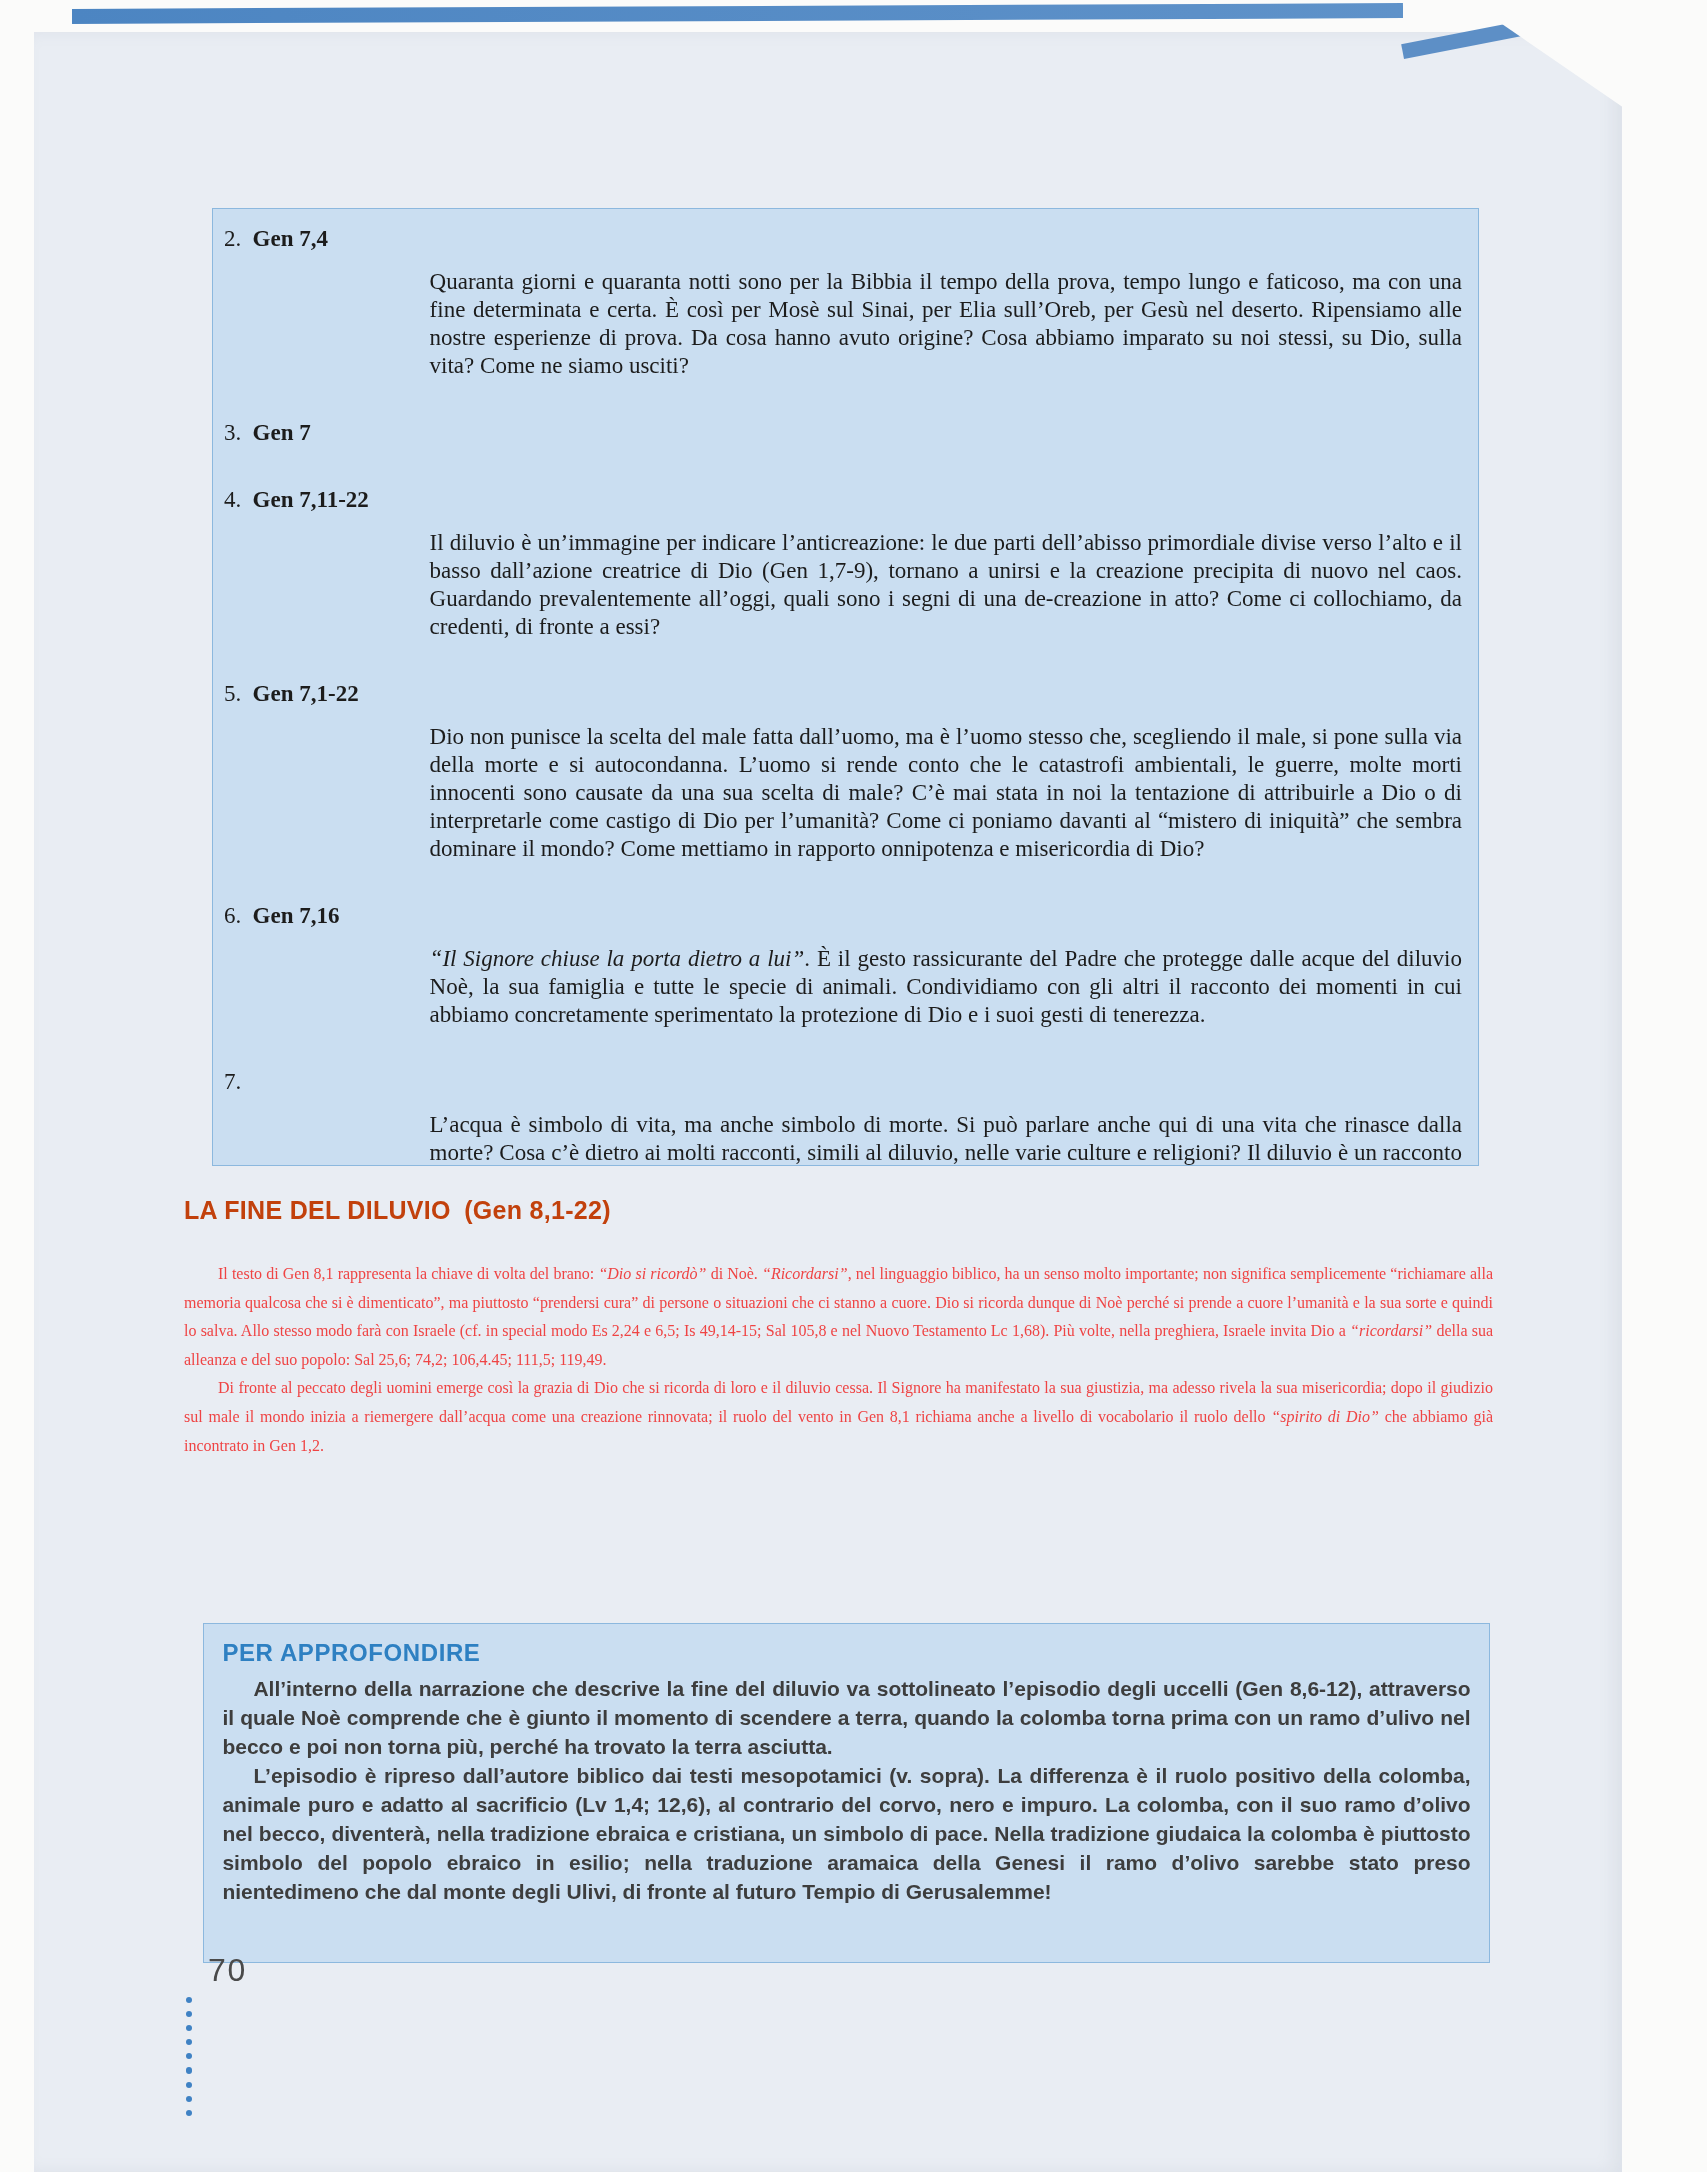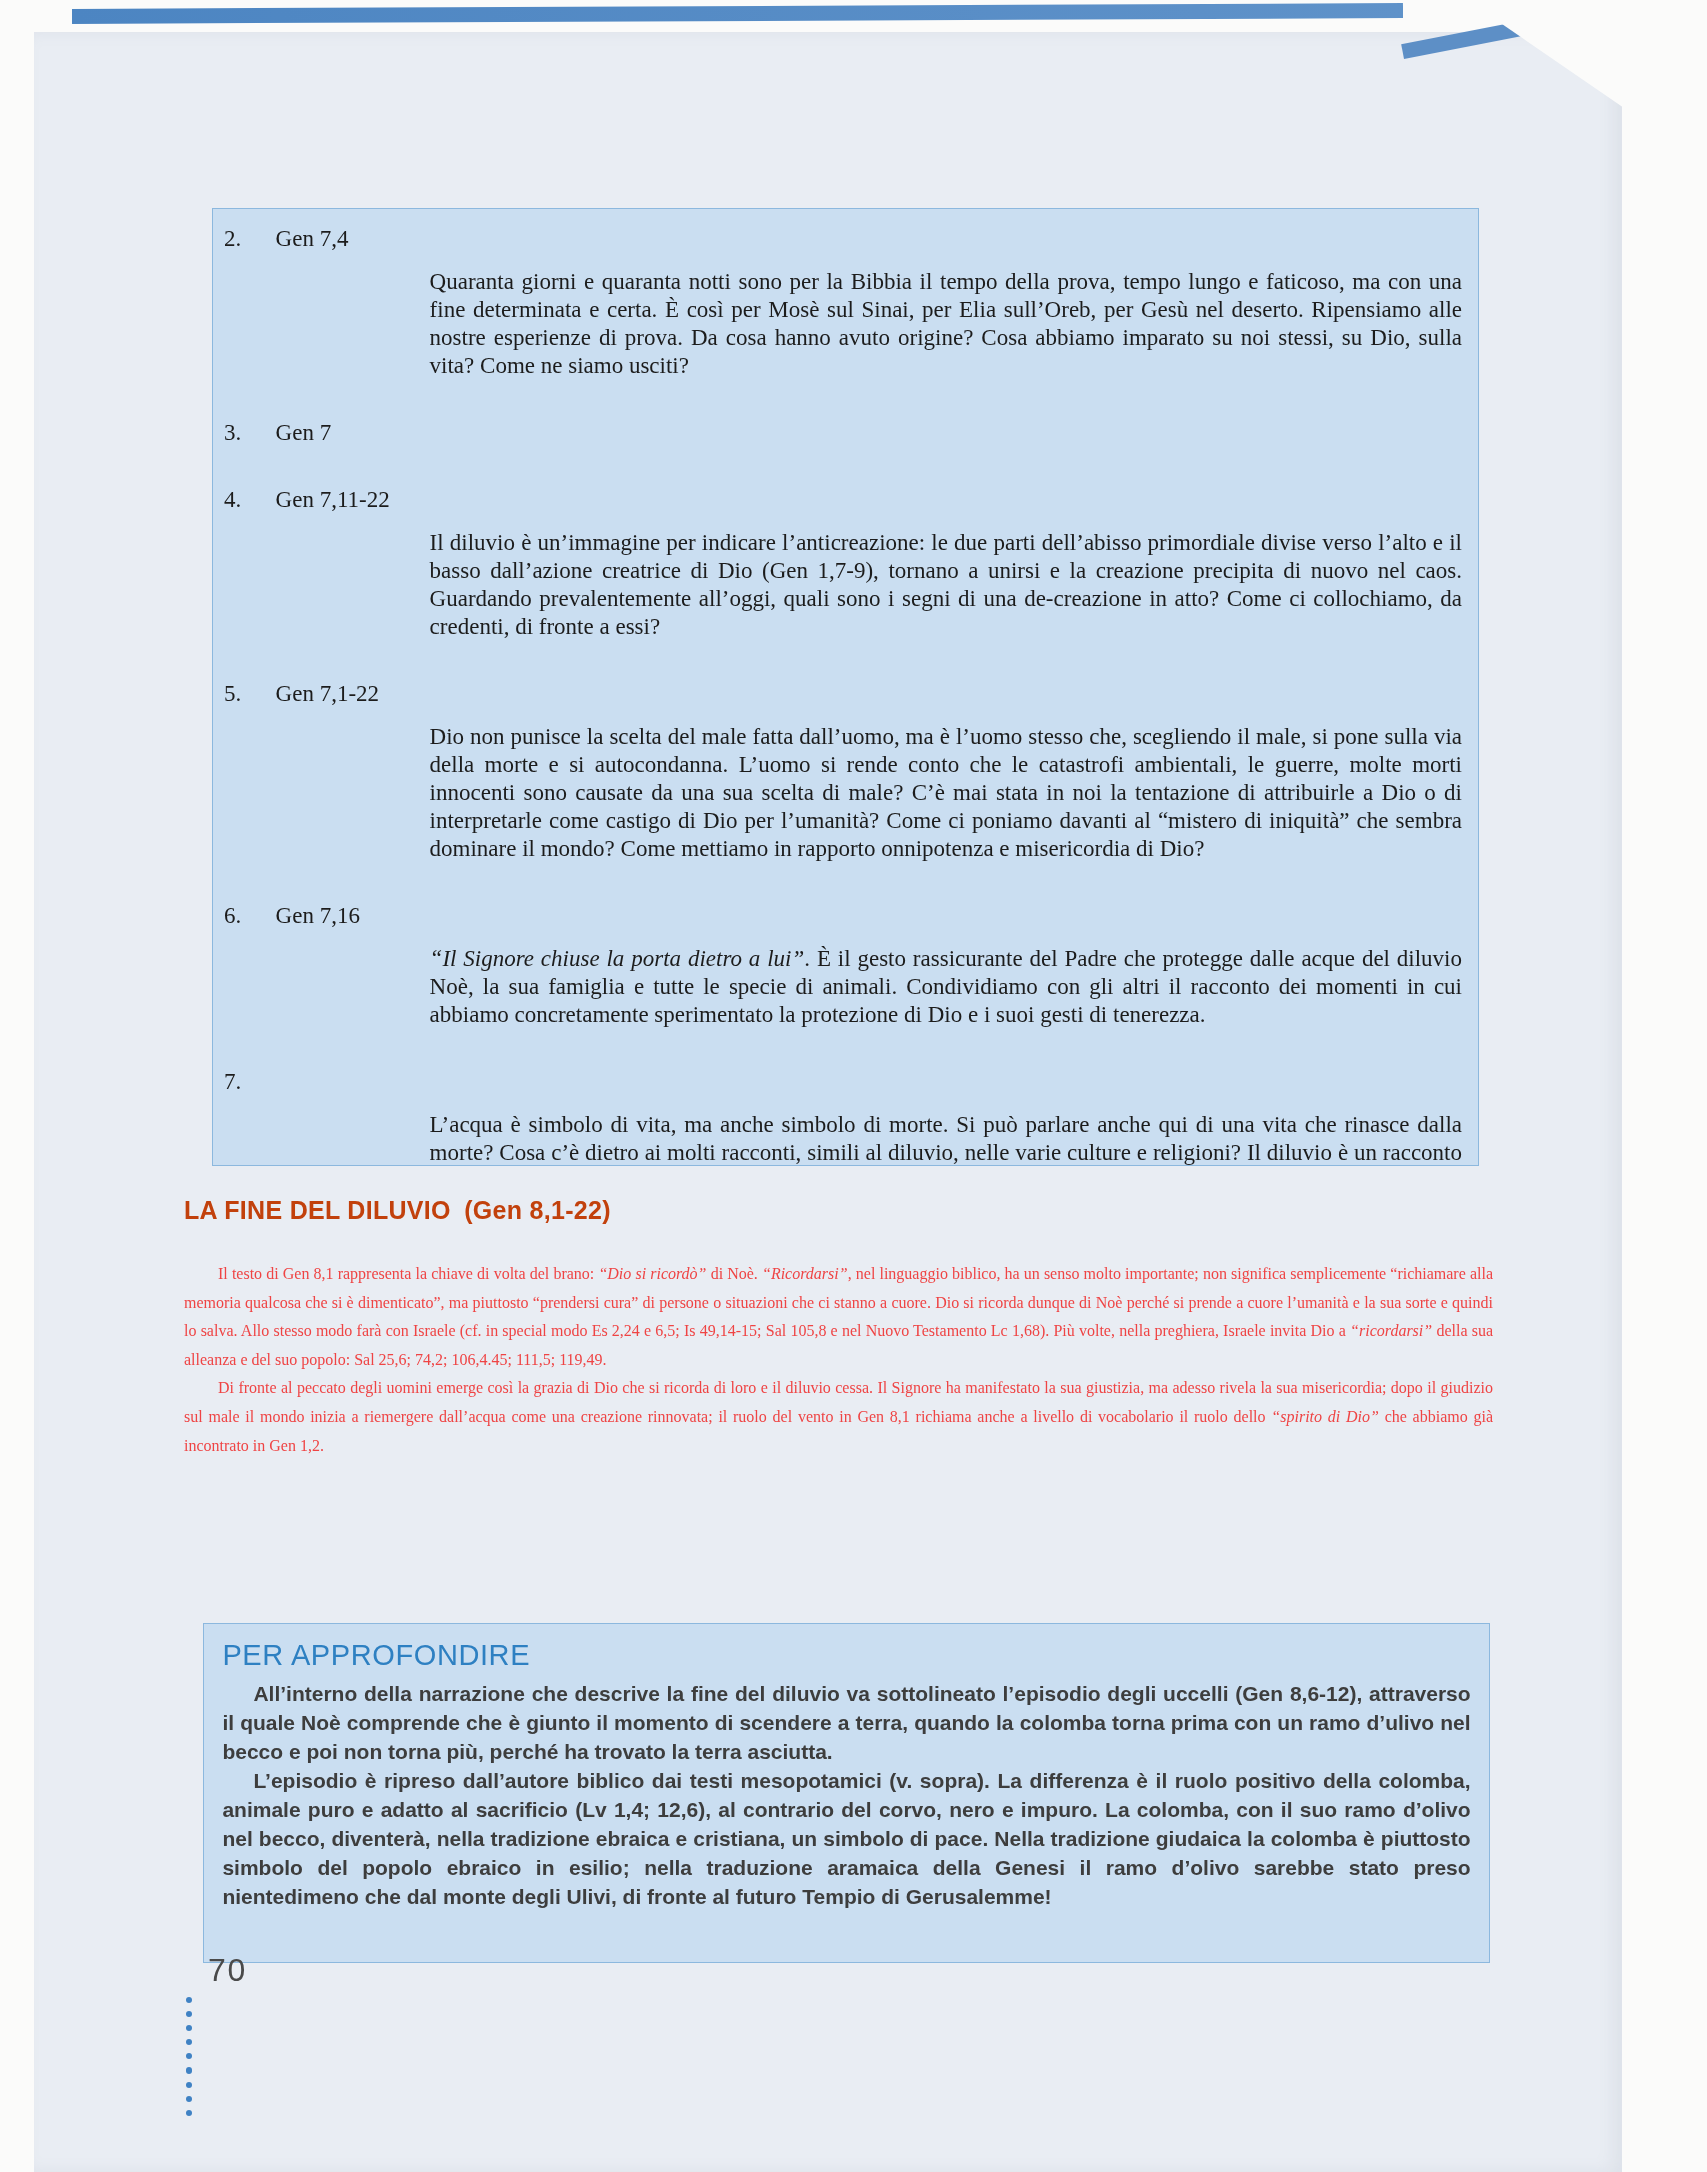--- a/index.html
+++ b/index.html
@@ -51,21 +51,21 @@
   .q-item {
     display: grid;
     grid-template-columns: 31px 177px 1fr;
     column-gap: 0;
     margin-bottom: 39px;
     font-size: 23px; line-height: 28px;
     color: #1c1c1c;
   }
   .q-item:last-child { margin-bottom: 0; }
   .q-num { padding-left: 2.5px; }
-  .q-ref { font-weight: normal; margin-left: 23px; }
+  .q-ref { font-weight: bold; }
   .q-text { text-align: justify; margin-top: 43px; }
   .q-text em, .body-text em { font-style: italic; }
 
   
   .section-heading {
     position: absolute; left: 184px; top: 1196px;
     margin: 0;
     font-family: "Liberation Sans", sans-serif;
     font-size: 25px; font-weight: bold;
     color: #c2410c;
@@ -89,22 +89,22 @@
     position: absolute; left: 203px; top: 1623px;
     width: 1287px; height: 340px;
     box-sizing: border-box;
     background: #cadef1;
     border: 1.8px solid #8cb8de;
     padding: 14.7px 18.4px 12.3px 18.4px;
     font-family: "Liberation Sans", sans-serif;
     overflow: hidden;
   }
   .abox-title {
-    color: #2e80c2; font-weight: normal;
-    font-size: 29px; letter-spacing: 0.6px;
+    color: #2e80c2; font-weight: bold;
+    font-size: 24px; letter-spacing: 0.6px;
     margin-bottom: 7.4px;
   }
   .abox p {
     margin: 0;
     font-size: 21px; line-height: 29px;
     font-weight: bold;
     color: #3d3d3d;
     text-align: justify;
   }
   .abox p.indent { text-indent: 31px; }

